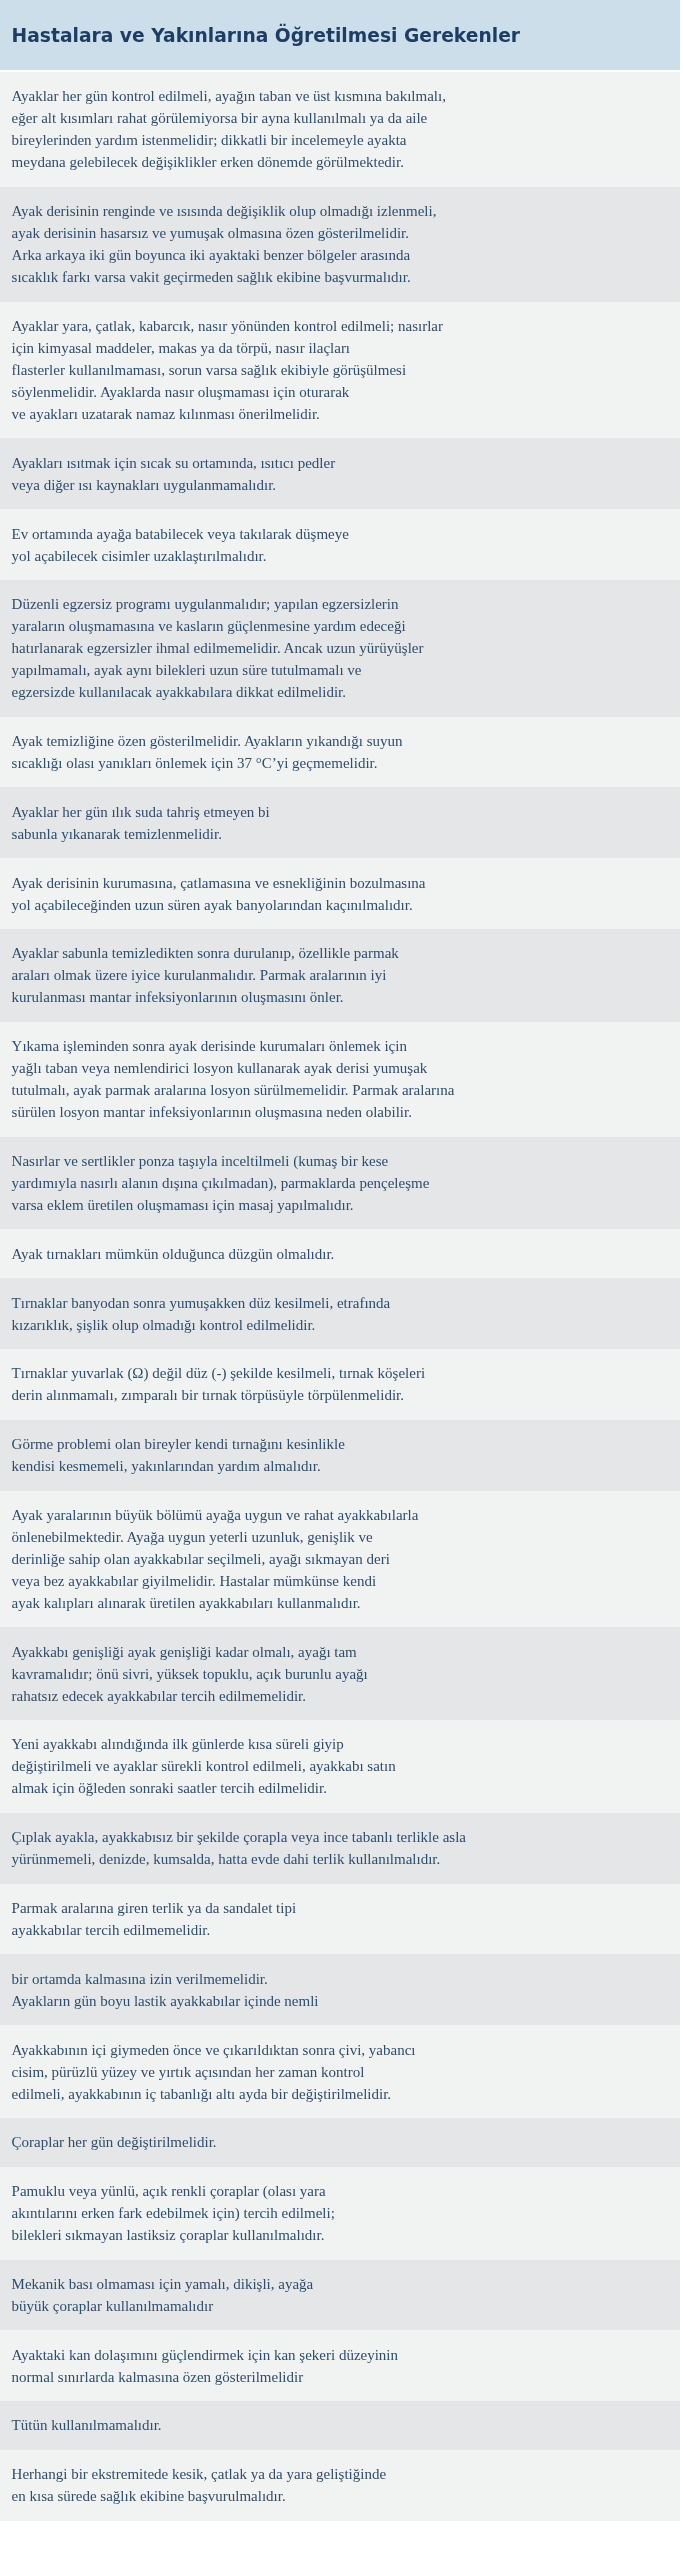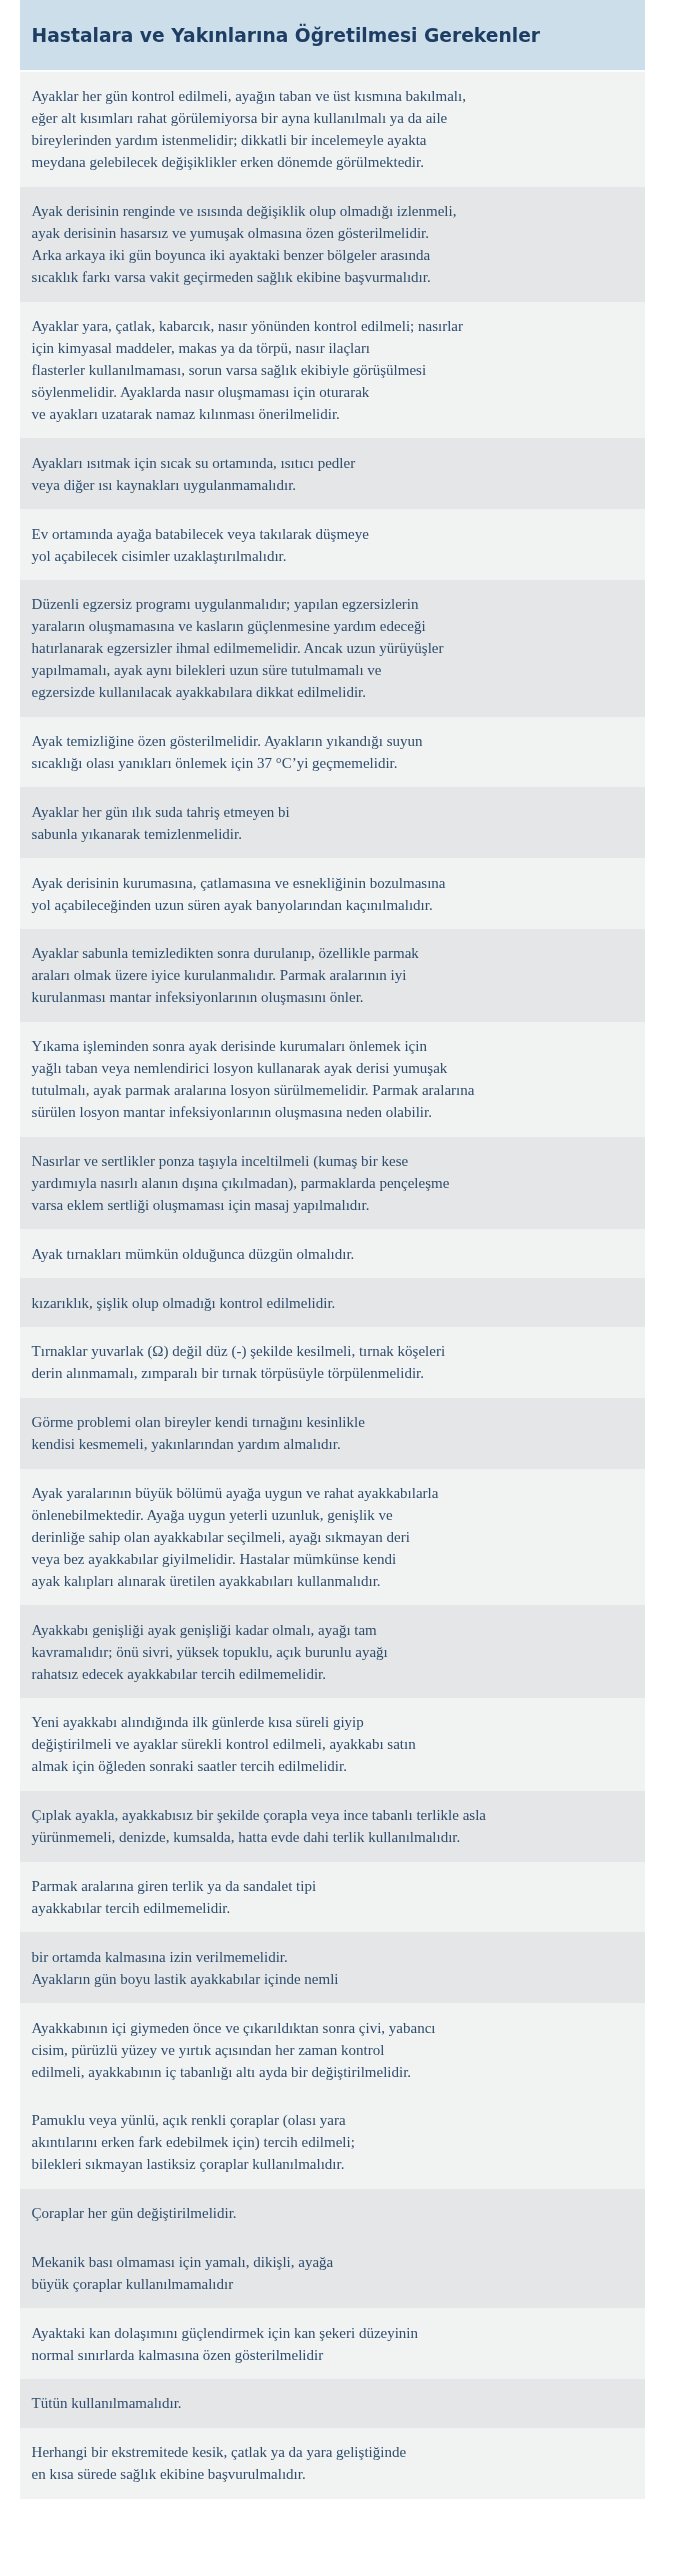--- a/index.html
+++ b/index.html
@@ -9,21 +9,21 @@
     --row-dark:#e4e6e7;
     --title-text:#1e3d63;
     --body-text:#2f4d6d;
   }
   html,body{margin:0;padding:0;}
   body{
     width:684px;
     background:#ffffff;
     font-family:"DejaVu Sans","Liberation Sans",sans-serif;
   }
-  .doc{width:625px;padding-left:20px;}
+  .doc{width:680px;}
   .doc-header{
     background:var(--header-bg);
     height:72px;
     display:flex;
     align-items:center;
     padding:0 11.6px;
     box-sizing:border-box;
     border-bottom:2.7px solid var(--separator);
   }
   .doc-title{
@@ -105,26 +105,27 @@
       </div>
       <div class="row light">
         <div class="line">Yıkama işleminden sonra ayak derisinde kurumaları önlemek için</div>
         <div class="line">yağlı taban veya nemlendirici losyon kullanarak ayak derisi yumuşak</div>
         <div class="line">tutulmalı, ayak parmak aralarına losyon sürülmemelidir. Parmak aralarına</div>
         <div class="line">sürülen losyon mantar infeksiyonlarının oluşmasına neden olabilir.</div>
       </div>
       <div class="row dark">
         <div class="line">Nasırlar ve sertlikler ponza taşıyla inceltilmeli (kumaş bir kese</div>
         <div class="line">yardımıyla nasırlı alanın dışına çıkılmadan), parmaklarda pençeleşme</div>
-        <div class="line">varsa eklem sertliği oluşmaması için masaj yapılmalıdır.</div>
+        <div class="line">varsa eklem üretilen oluşmaması için masaj yapılmalıdır.</div>
       </div>
       <div class="row light">
         <div class="line">Ayak tırnakları mümkün olduğunca düzgün olmalıdır.</div>
       </div>
       <div class="row dark">
+        <div class="line">Tırnaklar banyodan sonra yumuşakken düz kesilmeli, etrafında</div>
         <div class="line">kızarıklık, şişlik olup olmadığı kontrol edilmelidir.</div>
       </div>
       <div class="row light">
         <div class="line">Tırnaklar yuvarlak (Ω) değil düz (-) şekilde kesilmeli, tırnak köşeleri</div>
         <div class="line">derin alınmamalı, zımparalı bir tırnak törpüsüyle törpülenmelidir.</div>
       </div>
       <div class="row dark">
         <div class="line">Görme problemi olan bireyler kendi tırnağını kesinlikle</div>
         <div class="line">kendisi kesmemeli, yakınlarından yardım almalıdır.</div>
       </div>
@@ -155,27 +156,27 @@
       </div>
       <div class="row dark">
         <div class="line">bir ortamda kalmasına izin verilmemelidir.</div>
         <div class="line">Ayakların gün boyu lastik ayakkabılar içinde nemli</div>
       </div>
       <div class="row light">
         <div class="line">Ayakkabının içi giymeden önce ve çıkarıldıktan sonra çivi, yabancı</div>
         <div class="line">cisim, pürüzlü yüzey ve yırtık açısından her zaman kontrol</div>
         <div class="line">edilmeli, ayakkabının iç tabanlığı altı ayda bir değiştirilmelidir.</div>
       </div>
+      <div class="row dark">
+        <div class="line">Çoraplar her gün değiştirilmelidir.</div>
+      </div>
       <div class="row light">
         <div class="line">Pamuklu veya yünlü, açık renkli çoraplar (olası yara</div>
         <div class="line">akıntılarını erken fark edebilmek için) tercih edilmeli;</div>
         <div class="line">bilekleri sıkmayan lastiksiz çoraplar kullanılmalıdır.</div>
-      </div>
-      <div class="row dark">
-        <div class="line">Çoraplar her gün değiştirilmelidir.</div>
       </div>
       <div class="row dark">
         <div class="line">Mekanik bası olmaması için yamalı, dikişli, ayağa</div>
         <div class="line">büyük çoraplar kullanılmamalıdır</div>
       </div>
       <div class="row light">
         <div class="line">Ayaktaki kan dolaşımını güçlendirmek için kan şekeri düzeyinin</div>
         <div class="line">normal sınırlarda kalmasına özen gösterilmelidir</div>
       </div>
       <div class="row dark">

